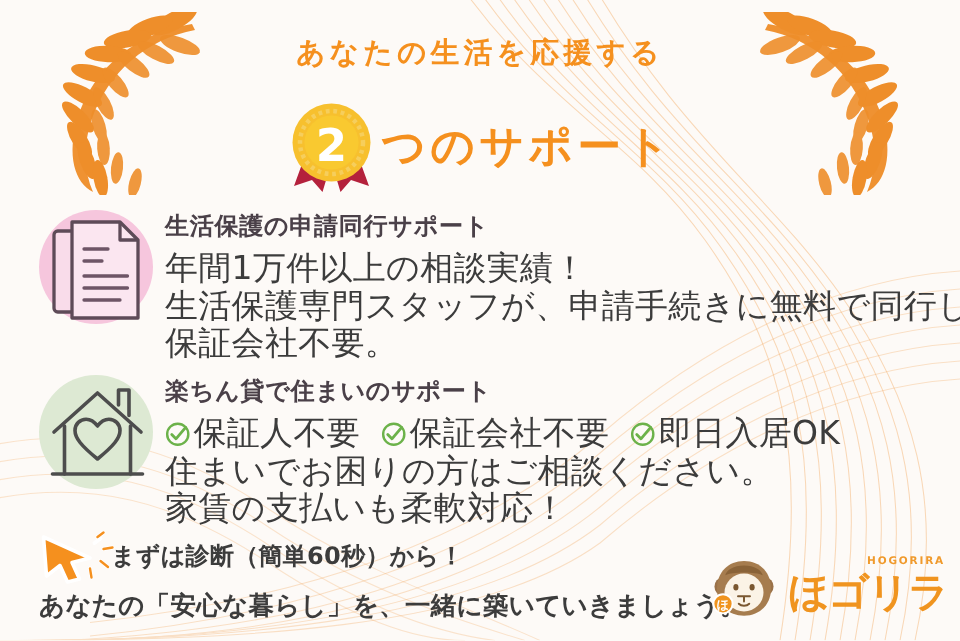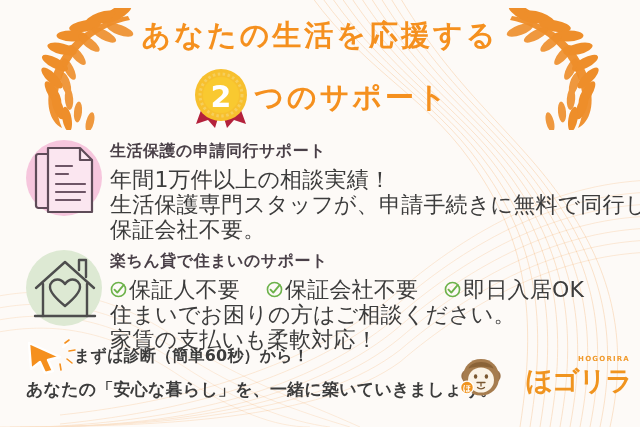--- a/index.html
+++ b/index.html
@@ -52,21 +52,21 @@
     top: 8px;
     width: 112px;
     height: 122px;
   }
   .title-line1 {
     position: absolute;
     top: 18px;
     left: 0;
     width: 640px;
     text-align: center;
-    font-size: 29px;
+    font-size: 19px;
     font-weight: bold;
     color: #f5901e;
     letter-spacing: 3px;
     line-height: 34px;
     font-family: "DejaVu Sans", "Liberation Sans", sans-serif;
   }
   .title-line2 {
     position: absolute;
     top: 66px;
     left: 0;
@@ -143,40 +143,40 @@
     font-size: 22px;
     color: #3c3c3c;
     line-height: 25px;
     letter-spacing: 0.2px;
     font-family: "DejaVu Sans", "Liberation Sans", sans-serif;
     white-space: nowrap;
   }
   .check-line {
     display: flex;
     align-items: center;
-    gap: 12px;
+    gap: 0px;
   }
   .check-item {
     display: inline-flex;
     align-items: center;
     margin-right: 14px;
     white-space: nowrap;
   }
   .check-mark {
     width: 17px;
     height: 17px;
     margin-right: 2px;
     flex: none;
   }
 
   
   .footer {
     position: absolute;
     left: 0;
-    top: 337px;
+    top: 352px;
     width: 640px;
     height: 75px;
   }
   .cursor-icon {
     position: absolute;
     left: 26px;
     top: 2px;
     width: 52px;
     height: 36px;
   }
@@ -209,21 +209,21 @@
     display: flex;
     align-items: center;
   }
   .logo-mascot {
     width: 46px;
     height: 42px;
     flex: none;
   }
   .logo-textblock {
     position: relative;
-    margin-left: 20px;
+    margin-left: 5px;
   }
   .logo-romaji {
     position: absolute;
     top: -3px;
     right: 2px;
     font-size: 7px;
     font-weight: bold;
     color: #f09a2c;
     letter-spacing: 1.2px;
     font-family: "DejaVu Sans", "Liberation Sans", sans-serif;

